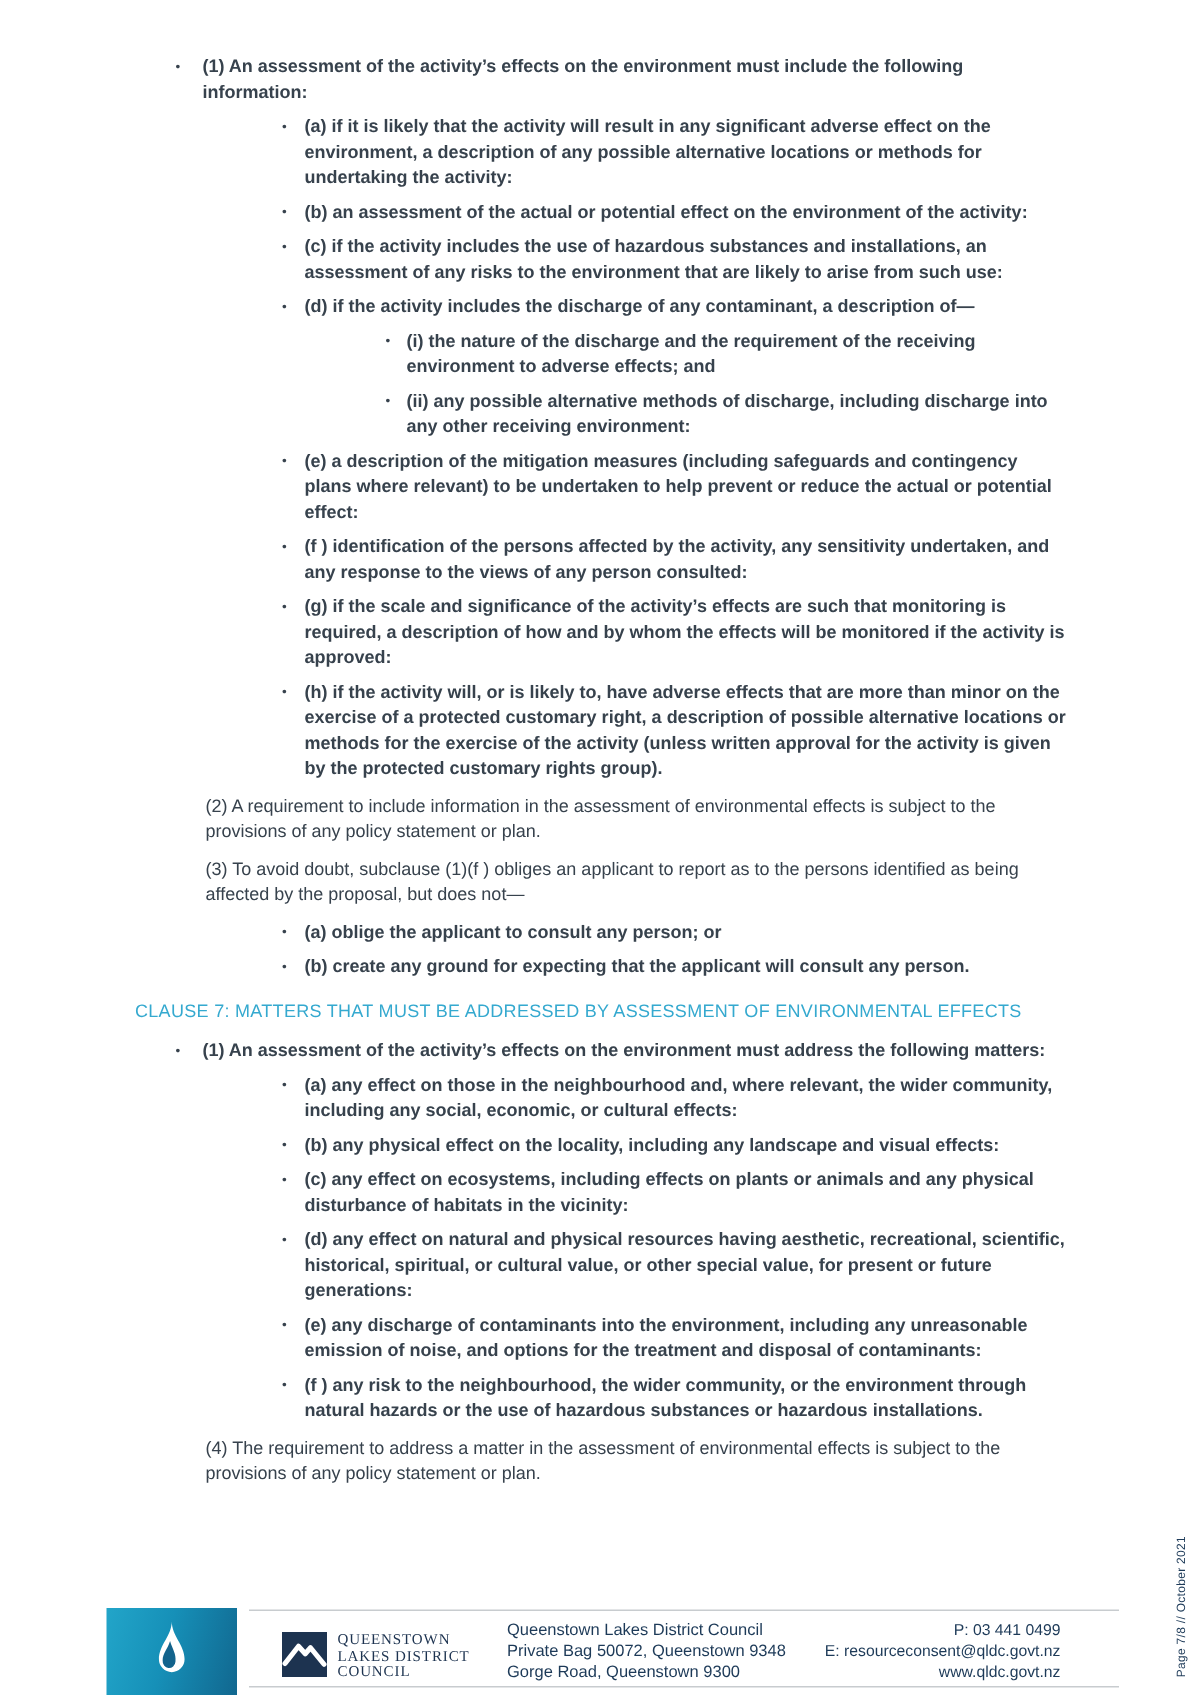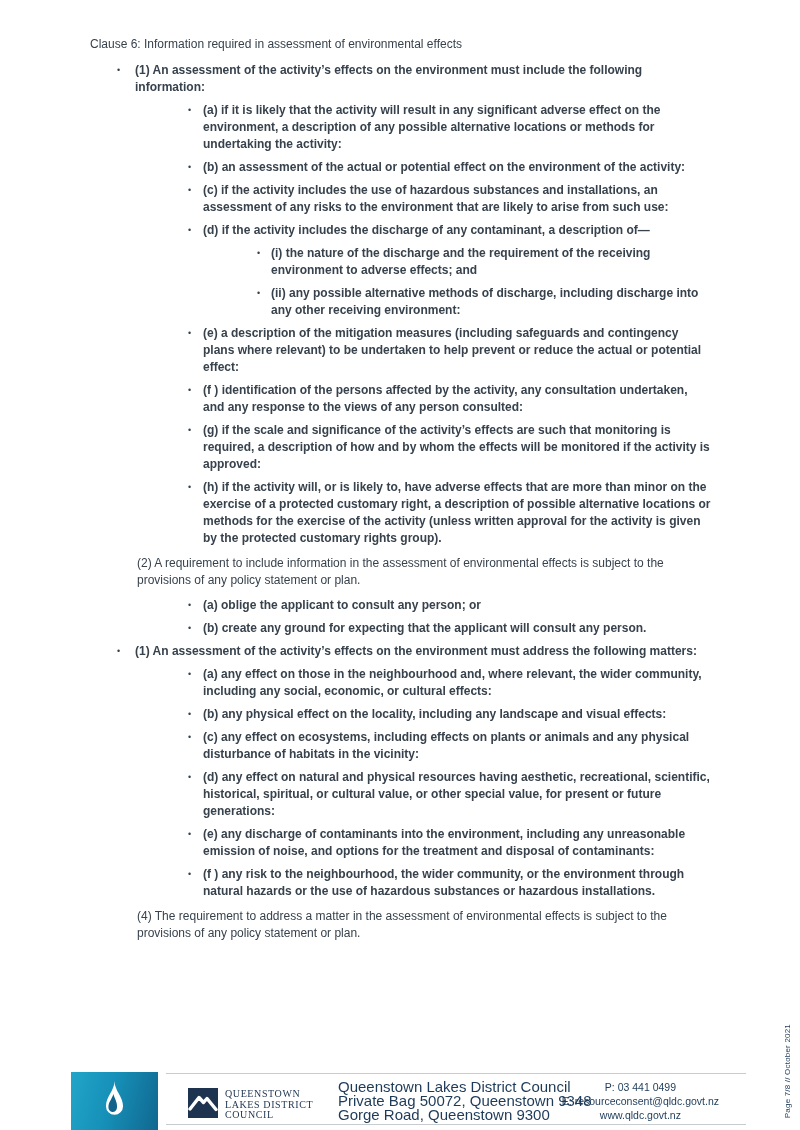--- a/index.html
+++ b/index.html
@@ -56,42 +56,41 @@
   }
   .org-name {
     font-family:"Liberation Serif", serif;
     color:#1d3350;
     font-size:10px; line-height:10.5px;
     letter-spacing:0.6px;
     padding-top:1px;
   }
   .address-block {
     position:absolute; left:338px; top:1080px;
-    font-size:15px; line-height:14px;
+    font-size:11px; line-height:14px;
     color:#1d3a58;
   }
   .contact-block {
-    position:absolute; right:81px; top:1080px;
+    position:absolute; right:93px; top:1080px;
     font-size:10.5px; line-height:14px;
-    color:#1d3a58; text-align:center;
+    color:#1d3a58; text-align:right;
   }
   .side-label {
     position:absolute; right:8px; bottom:12px;
     writing-mode:vertical-rl;
     transform:rotate(180deg);
     font-size:8px; letter-spacing:0.2px;
     color:#1d3a58;
     white-space:nowrap;
   }
 </style>
 </head>
 <body>
 
 <div class="doc">
-    <div class="subheading">Clause 6: Information required in assessment of environmental effects</div>
     <div class="bullet lvl1">
       <span class="marker">•</span>
       <span class="btext">(1) An assessment of the activity’s effects on the environment must include the following information:</span>
     </div>
     <div class="bullet lvl2">
       <span class="marker">•</span>
       <span class="btext">(a) if it is likely that the activity will result in any significant adverse effect on the environment, a description of any possible alternative locations or methods for undertaking the activity:</span>
     </div>
     <div class="bullet lvl2">
       <span class="marker">•</span>
@@ -112,39 +111,41 @@
     <div class="bullet lvl3">
       <span class="marker">•</span>
       <span class="btext">(ii) any possible alternative methods of discharge, including discharge into any other receiving environment:</span>
     </div>
     <div class="bullet lvl2">
       <span class="marker">•</span>
       <span class="btext">(e) a description of the mitigation measures (including safeguards and contingency plans where relevant) to be undertaken to help prevent or reduce the actual or potential effect:</span>
     </div>
     <div class="bullet lvl2">
       <span class="marker">•</span>
-      <span class="btext">(f ) identification of the persons affected by the activity, any consultation undertaken, and any response to the views of any person consulted:</span>
+      <span class="btext">(f ) identification of the persons affected by the activity, any sensitivity undertaken, and any response to the views of any person consulted:</span>
     </div>
     <div class="bullet lvl2">
       <span class="marker">•</span>
       <span class="btext">(g) if the scale and significance of the activity’s effects are such that monitoring is required, a description of how and by whom the effects will be monitored if the activity is approved:</span>
     </div>
     <div class="bullet lvl2">
       <span class="marker">•</span>
       <span class="btext">(h) if the activity will, or is likely to, have adverse effects that are more than minor on the exercise of a protected customary right, a description of possible alternative locations or methods for the exercise of the activity (unless written approval for the activity is given by the protected customary rights group).</span>
     </div>
     <div class="paragraph">(2) A requirement to include information in the assessment of environmental effects is subject to the provisions of any policy statement or plan.</div>
+    <div class="paragraph">(3) To avoid doubt, subclause (1)(f ) obliges an applicant to report as to the persons identified as being affected by the proposal, but does not—</div>
     <div class="bullet lvl2">
       <span class="marker">•</span>
       <span class="btext">(a) oblige the applicant to consult any person; or</span>
     </div>
     <div class="bullet lvl2">
       <span class="marker">•</span>
       <span class="btext">(b) create any ground for expecting that the applicant will consult any person.</span>
     </div>
+    <div class="heading second">CLAUSE 7: MATTERS THAT MUST BE ADDRESSED BY ASSESSMENT OF ENVIRONMENTAL EFFECTS</div>
     <div class="bullet lvl1">
       <span class="marker">•</span>
       <span class="btext">(1) An assessment of the activity’s effects on the environment must address the following matters:</span>
     </div>
     <div class="bullet lvl2">
       <span class="marker">•</span>
       <span class="btext">(a) any effect on those in the neighbourhood and, where relevant, the wider community, including any social, economic, or cultural effects:</span>
     </div>
     <div class="bullet lvl2">
       <span class="marker">•</span>

